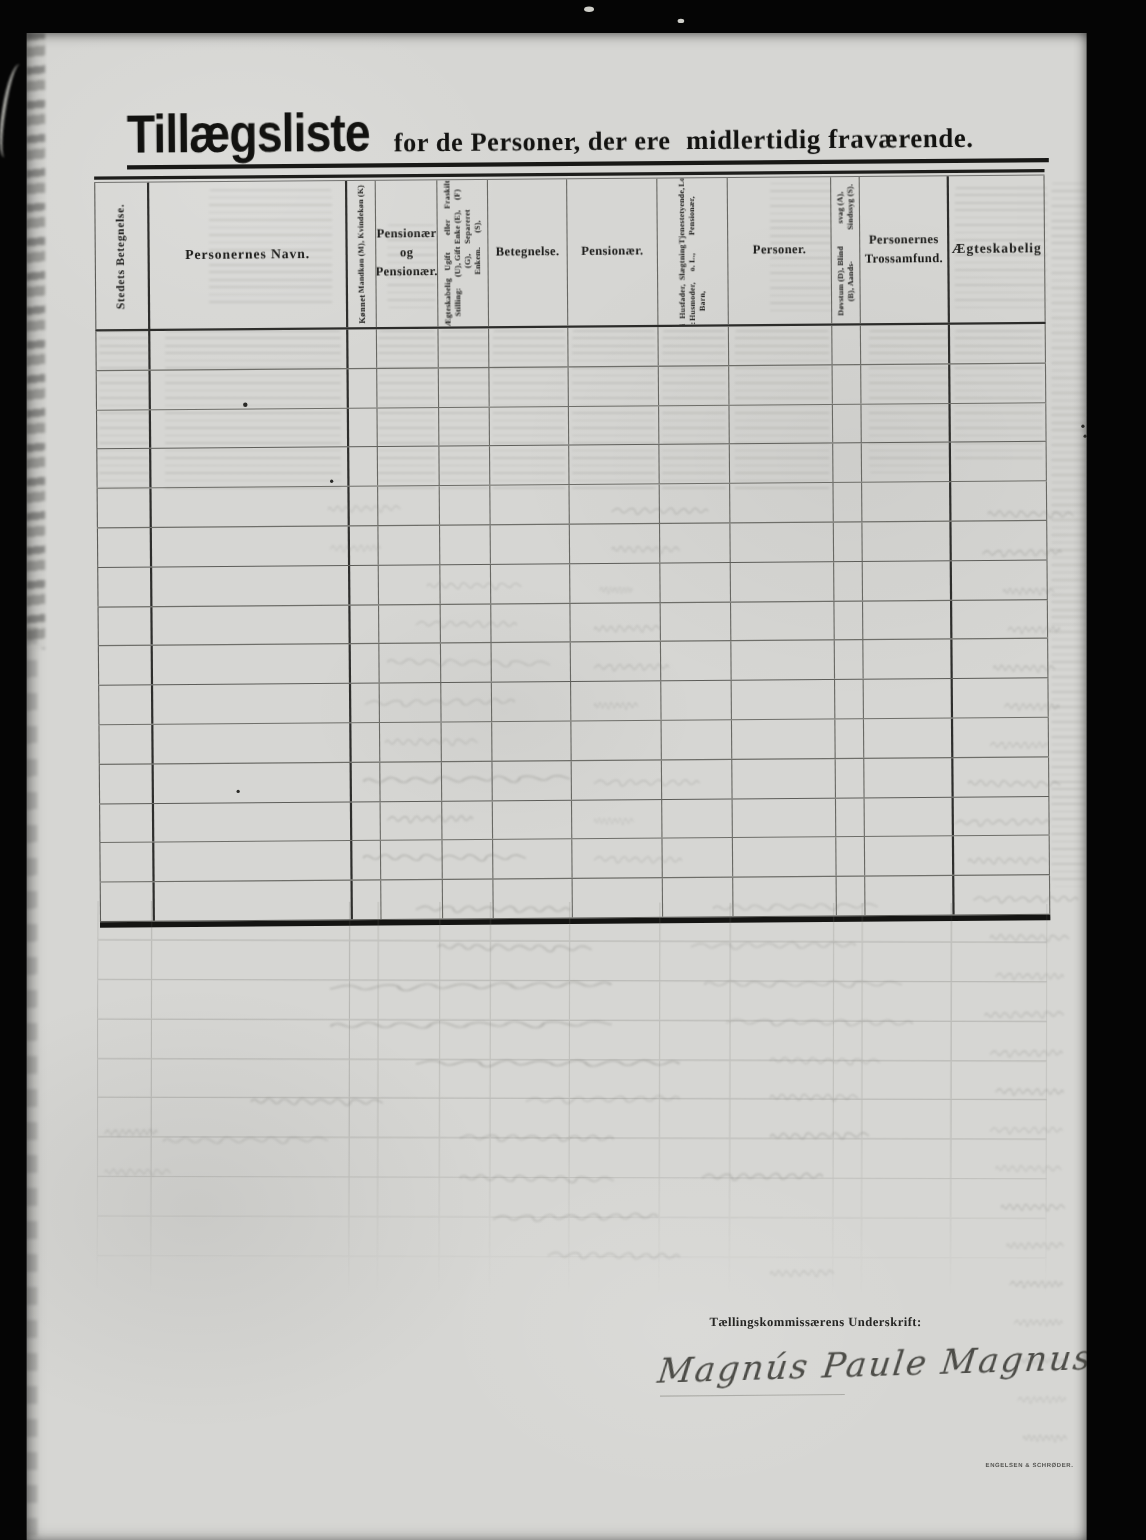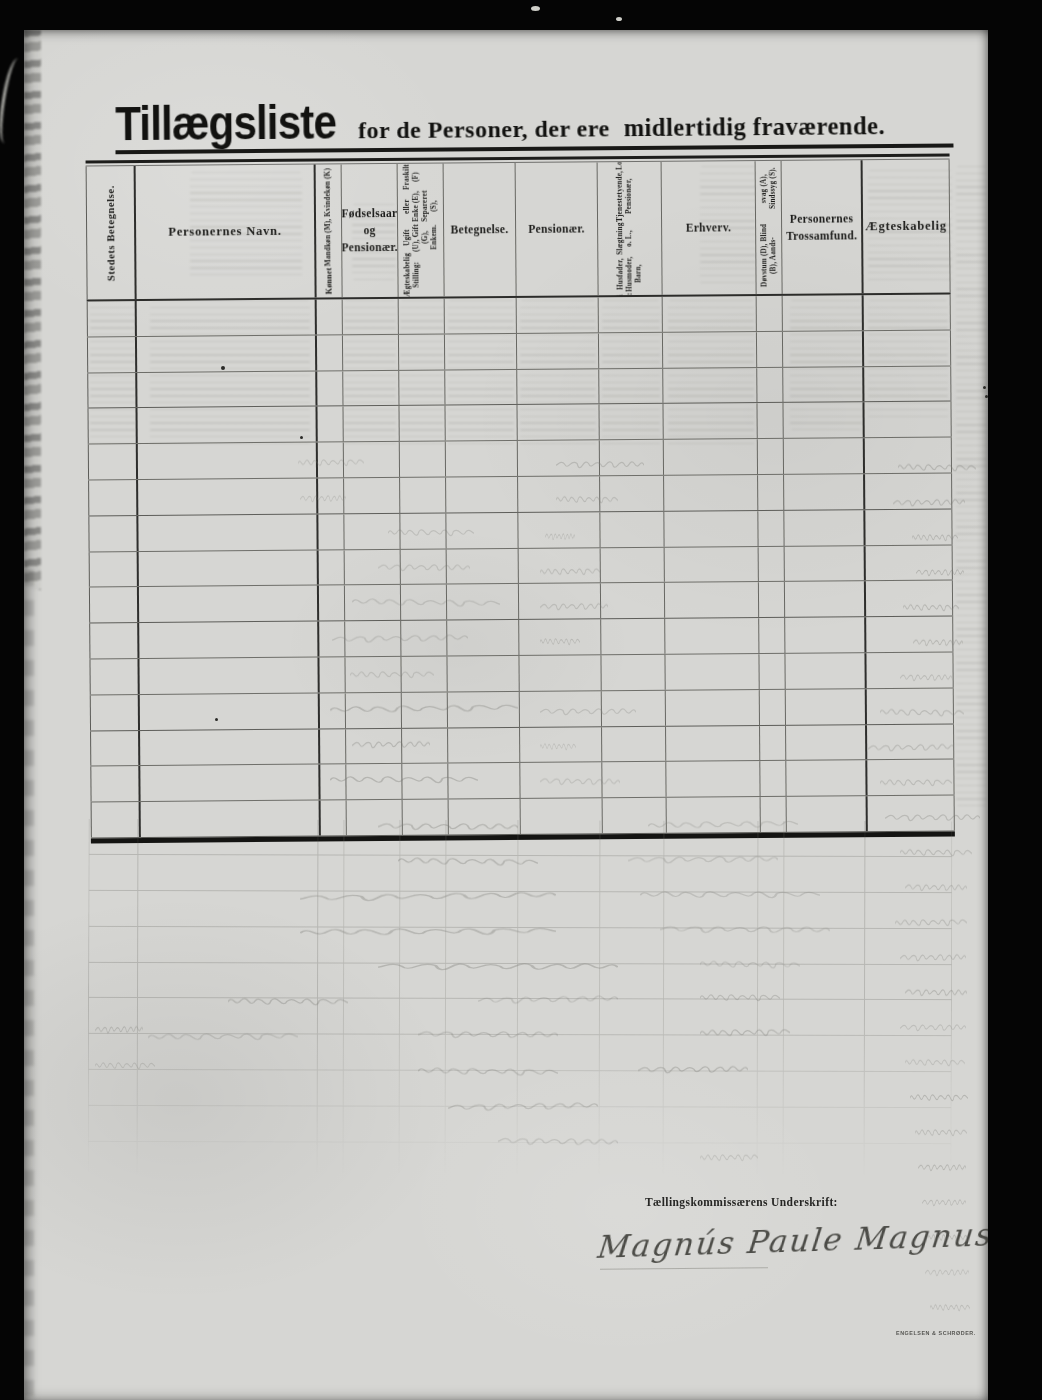--- a/index.html
+++ b/index.html
@@ -121,21 +121,21 @@
             </div>
           </div>
           <div class="th b-thin" style="width: 26px; flex: 0 0 26px;">
             <div class="vtext">
               <span class="vline vmed">Kønnet</span>
               <span class="vline ">Mandkøn (M), Kvindekøn (K)</span>
             </div>
           </div>
           <div class="th b-thin" style="width: 56px; flex: 0 0 56px;">
             <div class="htext fs11">
-              <div>Fødselsaar</div>
+              <div>Pensionær</div>
               <div>og</div>
               <div>Pensionær.</div>
             </div>
           </div>
           <div class="th b-thin" style="width: 46px; flex: 0 0 46px;">
             <div class="vtext">
               <span class="vline ">Ægteskabelig Stilling:</span>
               <span class="vline ">Ugift (U), Gift (G), Enkem.</span>
               <span class="vline ">eller Enke (E), Separeret (S),</span>
               <span class="vline ">Fraskilt (F)</span>
@@ -155,21 +155,21 @@
             <div class="vtext">
               <span class="vline ">Stilling i Familien:</span>
               <span class="vline ">Husfader, Husmoder, Barn,</span>
               <span class="vline ">Slægtning o. L.,</span>
               <span class="vline ">Tjenestetyende, Pensionær,</span>
               <span class="vline ">Logerende.</span>
             </div>
           </div>
           <div class="th b-thin" style="width: 94px; flex: 0 0 94px;">
             <div class="htext fs11">
-              <div>Erhverv.</div>
+              <div>Personer.</div>
             </div>
           </div>
           <div class="th b-thin" style="width: 26px; flex: 0 0 26px;">
             <div class="vtext">
               <span class="vline ">Døvstum (D), Blind (B), Aands-</span>
               <span class="vline ">svag (A), Sindssyg (S).</span>
             </div>
           </div>
           <div class="th b-strong" style="width: 81px; flex: 0 0 81px;">
             <div class="htext fs11">

